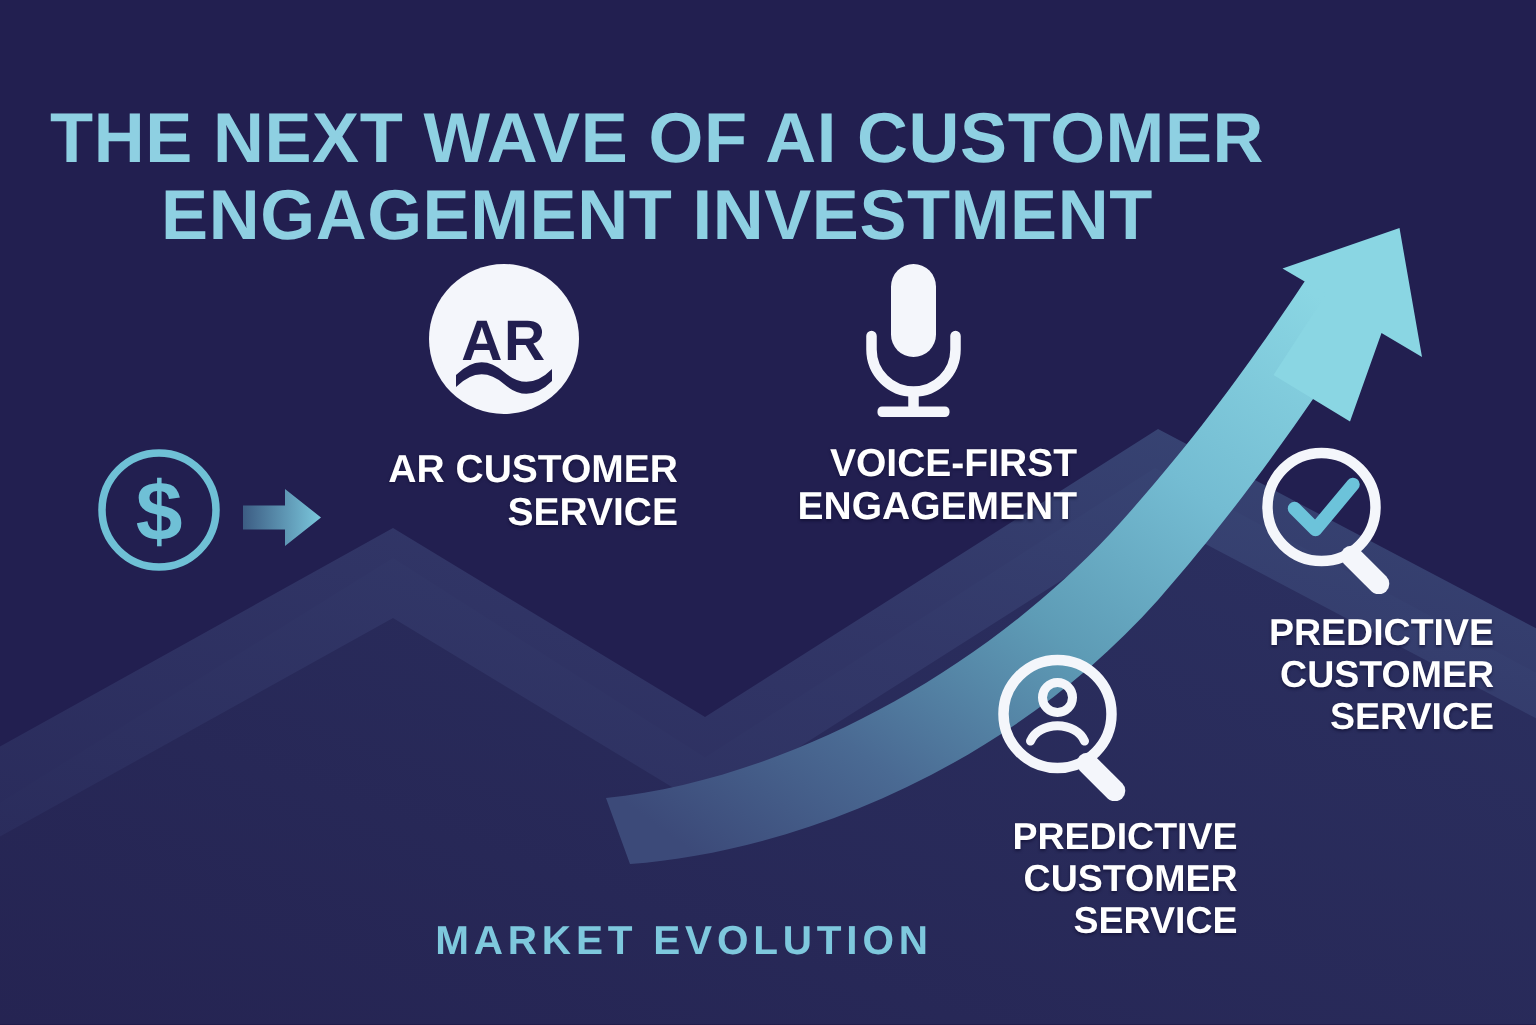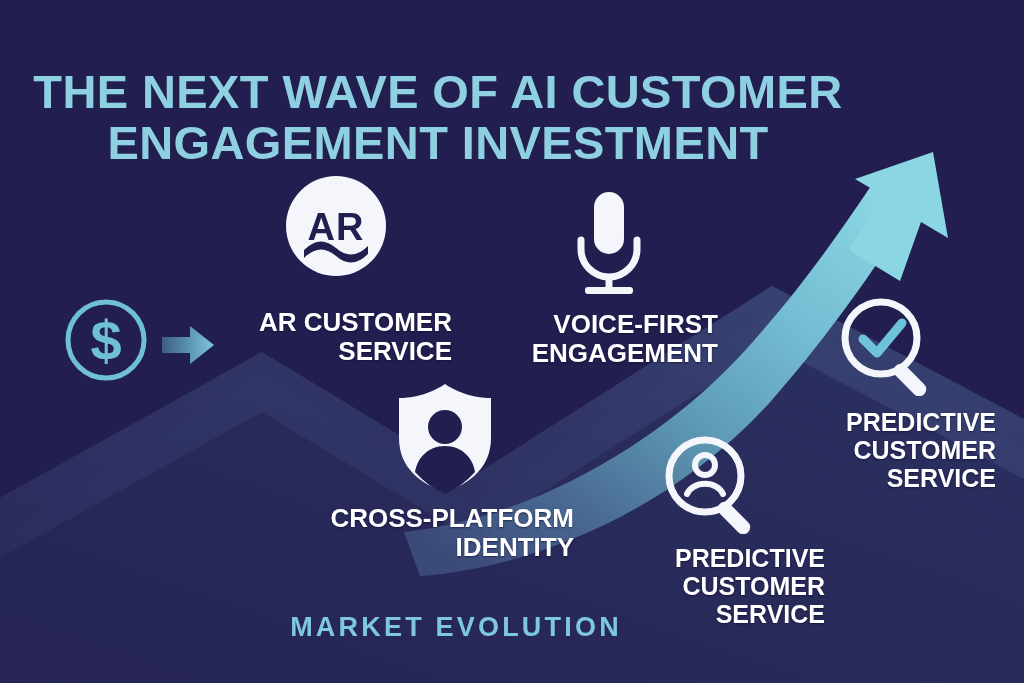--- a/index.html
+++ b/index.html
@@ -62,23 +62,23 @@
     line-height: 1.12;
     white-space: pre-line;
     text-shadow: 0 1px 2px rgba(10,8,40,.55);
   }
 
   
   #node-money   { left: 50px;  top: 294px; width: 112px; }
   #node-arrow-s { left: 158px; top: 323px; width: 60px;  }
 
   #node-ar      { left: 220px; top: 170px; width: 232px; }
-  #node-ar .node-label { font-size: 26px; margin-top: 26px; }
-
-  #node-voice   { left: 500px; top: 188px; width: 218px; }
+  #node-ar .node-label { font-size: 26px; margin-top: 16px; }
+
+  #node-voice   { left: 500px; top: 172px; width: 218px; }
   #node-voice .node-label { font-size: 26px; margin-top: 12px; }
 
   #node-shield  { left: 316px; top: 382px; width: 258px; }
   #node-shield .node-label { font-size: 26px; margin-top: 10px; }
 
   #node-pcs-1   { left: 600px; top: 432px; width: 225px; }
   #node-pcs-1 .node-label { font-size: 25px; margin-top: 10px; }
 
   #node-pcs-2   { left: 782px; top: 294px; width: 214px; }
   #node-pcs-2 .node-label { font-size: 25px; margin-top: 12px; }
@@ -188,29 +188,20 @@
     <svg class="node-icon" width="84" height="110" viewBox="0 0 84 110" aria-hidden="true">
       <rect x="27" y="4" width="30" height="62" rx="15" ry="15" fill="#f4f6fb"></rect>
       <path d="M 14 52 v 9 a 28 28 0 0 0 56 0 v -9" fill="none" stroke="#f4f6fb" stroke-width="7" stroke-linecap="round"></path>
       <rect x="38.5" y="86" width="7" height="15" fill="#f4f6fb"></rect>
       <rect x="18" y="99" width="48" height="7" rx="3" fill="#f4f6fb"></rect>
     </svg>
     <span class="node-label">VOICE-FIRST
 ENGAGEMENT</span>
   </div>
 
-  <div class="node" id="node-shield">
-    <svg class="node-icon" width="104" height="112" viewBox="0 0 104 112" aria-hidden="true">
-      <path d="M 52 2 C 34 14, 16 16, 6 16 v 40 c 0 30, 22 46, 46 54 c 24 -8, 46 -24, 46 -54 V 16 c -10 0, -28 -2, -46 -14 Z" fill="#f4f6fb"></path>
-      <circle cx="52" cy="45" r="17" fill="#221f50"></circle>
-      <path d="M 52 64 c -18 0, -28 13, -30 26 c 9 10, 19 17, 30 22 c 11 -5, 21 -12, 30 -22 c -2 -13, -12 -26, -30 -26 Z" fill="#221f50"></path>
-    </svg>
-    <span class="node-label">CROSS-PLATFORM
-IDENTITY</span>
-  </div>
 
   <div class="node" id="node-pcs-1">
     <svg class="node-icon" width="104" height="102" viewBox="0 0 104 102" aria-hidden="true">
       <circle cx="44" cy="44" r="36" fill="none" stroke="#f4f6fb" stroke-width="7"></circle>
       <circle cx="44" cy="33" r="10" fill="none" stroke="#f4f6fb" stroke-width="6"></circle>
       <path d="M 26 62 a 19 15 0 0 1 36 0" fill="none" stroke="#f4f6fb" stroke-width="6" stroke-linecap="round"></path>
       <rect x="66" y="66" width="14" height="40" rx="7" fill="#f4f6fb" transform="rotate(-45 73 86)"></rect>
     </svg>
     <span class="node-label">PREDICTIVE
 CUSTOMER

